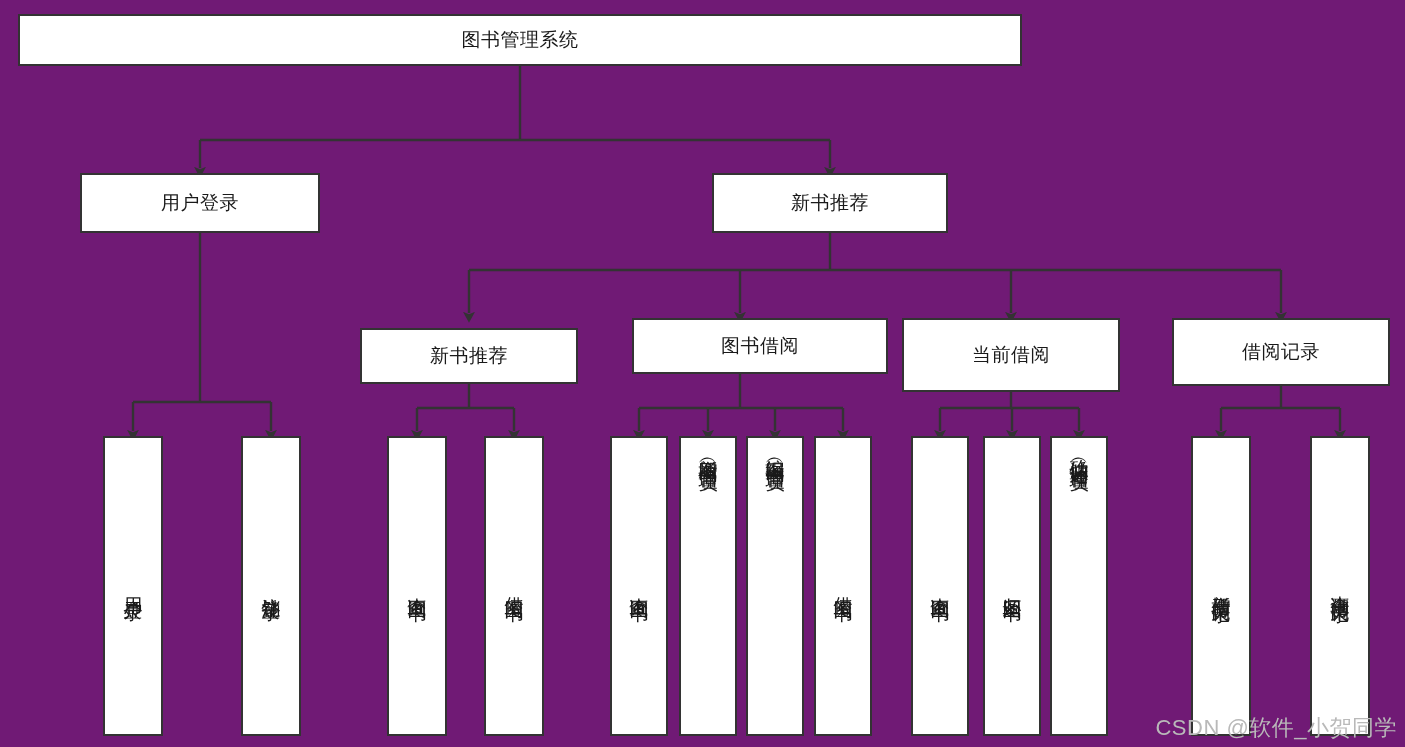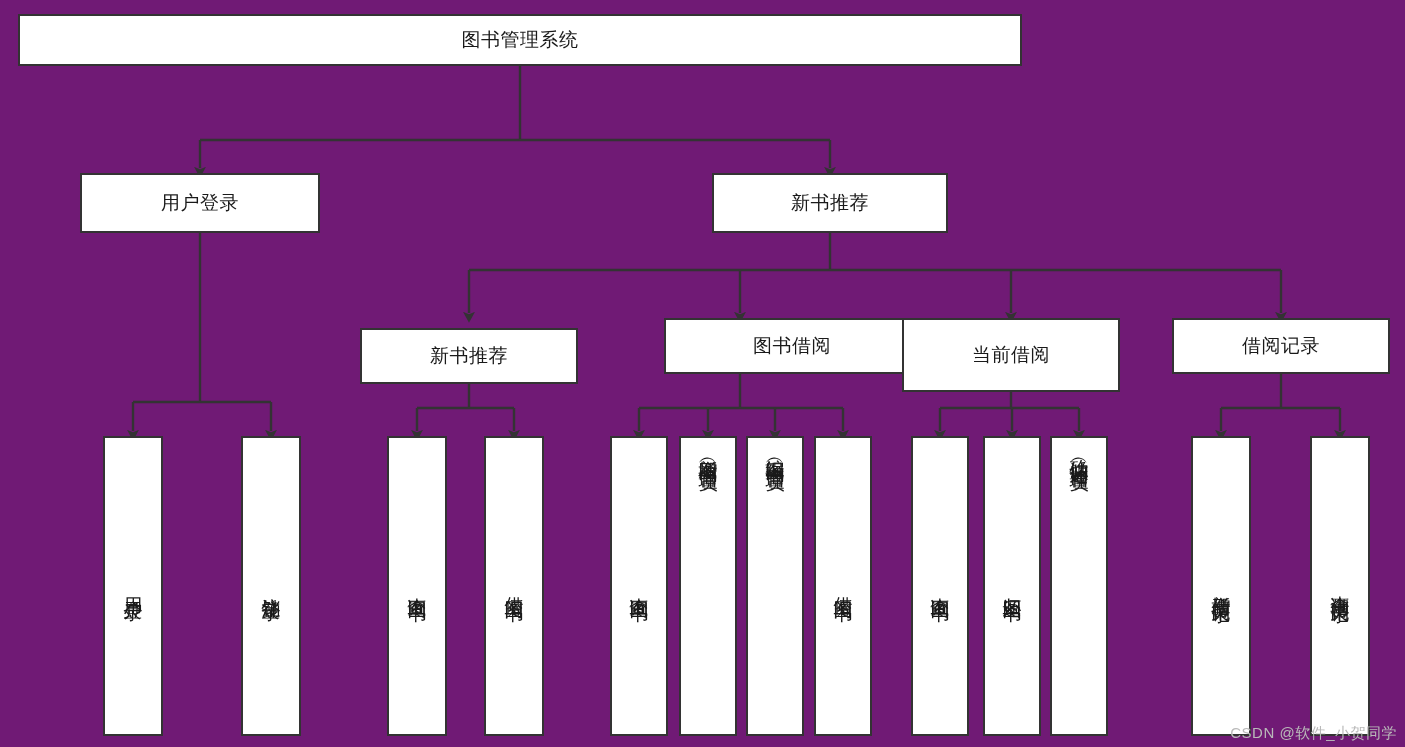--- a/index.html
+++ b/index.html
@@ -69,21 +69,21 @@
     stroke-width: 2.4;
     fill: none;
   }
   .arrowhead {
     fill: #333333;
   }
   .watermark {
     position: absolute;
     right: 8px;
     bottom: 4px;
-    font-size: 15px;
+    font-size: 22px;
     color: #b9b9b9;
     white-space: nowrap;
     letter-spacing: 0.5px;
   }
 </style>
 </head>
 <body>
 
 <div id="canvas">
 
@@ -142,27 +142,27 @@
   <div class="node horiz" style="left:80px;top:173px;width:240px;height:60px;">
     <span class="node-label">用户登录</span>
   </div>
   <div class="node horiz" style="left:712px;top:173px;width:236px;height:60px;">
     <span class="node-label">新书推荐</span>
   </div>
 
   <div class="node horiz" style="left:360px;top:328px;width:218px;height:56px;">
     <span class="node-label">新书推荐</span>
   </div>
-  <div class="node horiz" style="left:664px;top:318px;width:256px;height:56px;">
+  <div class="node horiz" style="left:632px;top:318px;width:256px;height:56px;">
     <span class="node-label">图书借阅</span>
   </div>
   <div class="node horiz" style="left:902px;top:318px;width:218px;height:74px;">
     <span class="node-label">当前借阅</span>
   </div>
-  <div class="node horiz" style="left:1172px;top:318px;width:218px;height:56px;">
+  <div class="node horiz" style="left:1172px;top:318px;width:218px;height:68px;">
     <span class="node-label">借阅记录</span>
   </div>
 
   <div class="node vert centered" style="left:103px;top:436px;width:60px;height:300px;">
     <span class="node-label">用户登录</span>
   </div>
   <div class="node vert centered" style="left:241px;top:436px;width:60px;height:300px;">
     <span class="node-label">注销登录</span>
   </div>
 

